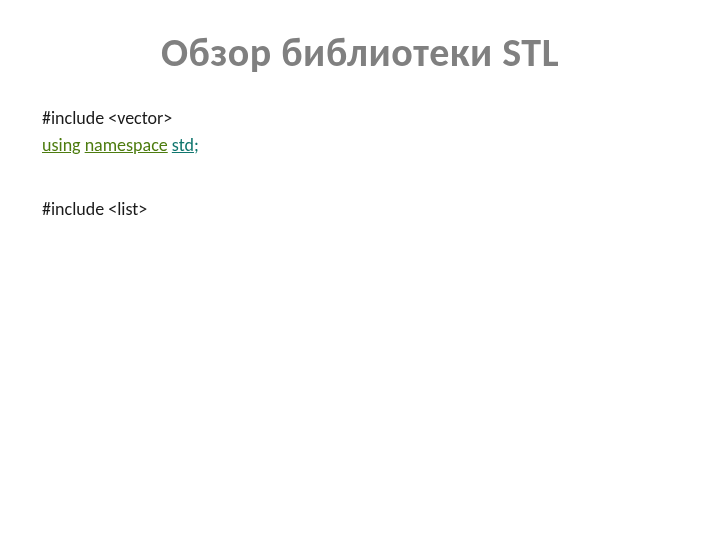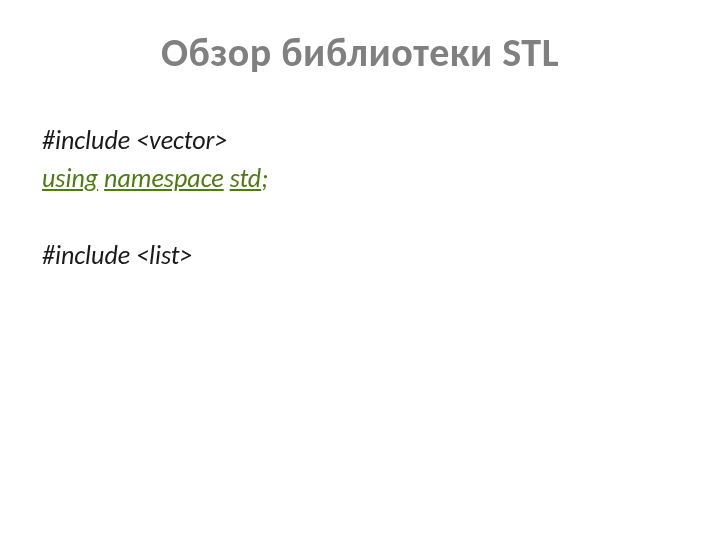--- a/index.html
+++ b/index.html
@@ -8,34 +8,33 @@
       height: 540px;
       background: #ffffff;
       font-family: Calibri, "Segoe UI", Arial, sans-serif;
       padding: 28px 42px;
     }
     .title {
       text-align: center;
       font-size: 40px;
       color: #808080;
       font-weight: 600;
-      margin-bottom: 44px;
+      margin-bottom: 28px;
       letter-spacing: 0.5px;
     }
     .code-area {
-      font-size: 26px;
+      font-size: 18px;
       line-height: 1.48;
       color: #1a1a1a;
-      font-style: italic;
     }
     .code-line { margin: 0; }
     .spacer { height: 38px; }
     .using { color: #4d7c0f; }
     .underline { text-decoration: underline; }
-    .black { color: #4d7c0f; }
+    .black { color: #0f766e; }
   </style>
 </head>
 <body>
 
 <h1 class="title">Обзор библиотеки STL</h1>
 
 <div class="code-area">
   <p class="code-line">#include &lt;vector&gt;</p>
   <p class="code-line">
     <span class="using underline">using</span><span class="using"> </span><span class="using underline">namespace</span><span class="black"> </span><span class="black underline">std</span><span class="black">;</span>

